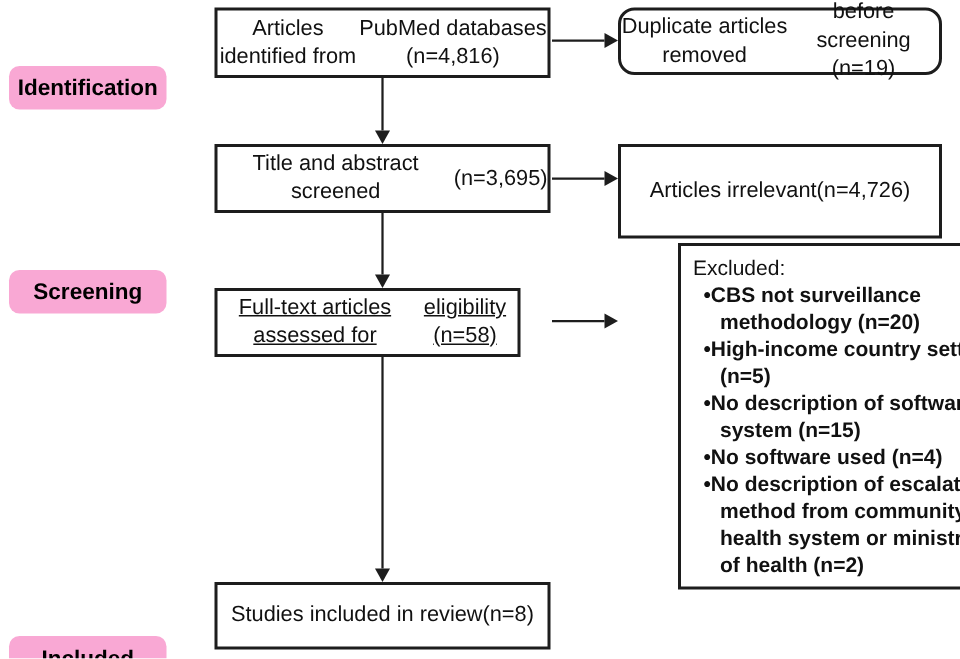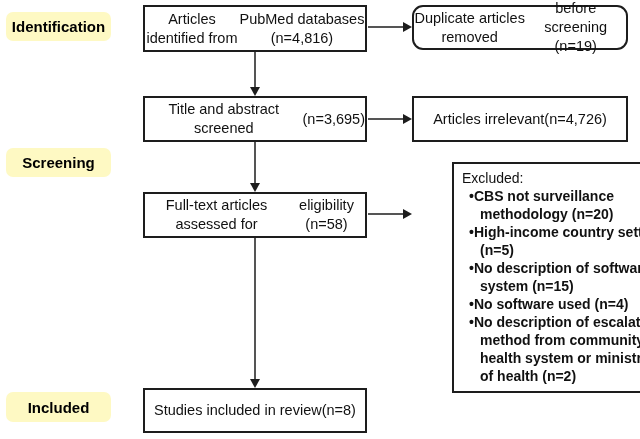--- a/index.html
+++ b/index.html
@@ -13,28 +13,29 @@
     overflow: hidden;
   }
   .connectors {
     position: absolute;
     left: 0; top: 0;
     width: 640px; height: 439px;
     pointer-events: none;
   }
   .stage {
     position: absolute;
-    background: #fef9c3;
+    background: #f9a8d4;
     border-radius: 7px;
     display: flex;
     align-items: center;
     justify-content: center;
     font-weight: 700;
     font-size: 15px;
     color: #000000;
+    margin-top: 32px;
   }
   .stage-identification { left: 6px;  top: 12px;  width: 105px; height: 29px; }
   .stage-screening      { left: 6px;  top: 148px; width: 105px; height: 29px; }
   .stage-included       { left: 6px;  top: 392px; width: 105px; height: 30px; }
 
   .box {
     position: absolute;
     box-sizing: border-box;
     background: #ffffff;
     border: 2px solid #1d1d1d;
@@ -44,22 +45,22 @@
     flex-direction: row;
     align-items: center;
     justify-content: center;
     text-align: center;
     font-size: 14.5px;
     line-height: 19px;
   }
   .b-identified { left: 143px; top: 5px;   width: 224px; height: 47px; }
   .b-duplicates { left: 412px; top: 5px;   width: 216px; height: 45px; border-radius: 11px; }
   .b-screened   { left: 143px; top: 96px;  width: 224px; height: 46px; }
-  .b-irrelevant { left: 412px; top: 96px;  width: 216px; height: 46px; }
-  .b-fulltext   { left: 143px; top: 192px; width: 224px; height: 46px; }
+  .b-irrelevant { left: 412px; top: 96px;  width: 216px; height: 63px; }
+  .b-fulltext   { left: 143px; top: 192px; width: 204px; height: 46px; text-decoration: underline; }
   .b-excluded   { left: 412px; top: 162px; width: 218px; height: 231px; margin-left: 40px; }
   .b-included   { left: 143px; top: 388px; width: 224px; height: 45px; }
 
   .b-excluded {
     font-size: 14px;
     line-height: 18px;
     padding: 5px 4px 4px 8px;
     text-align: left;
   }
   .excl-list {

